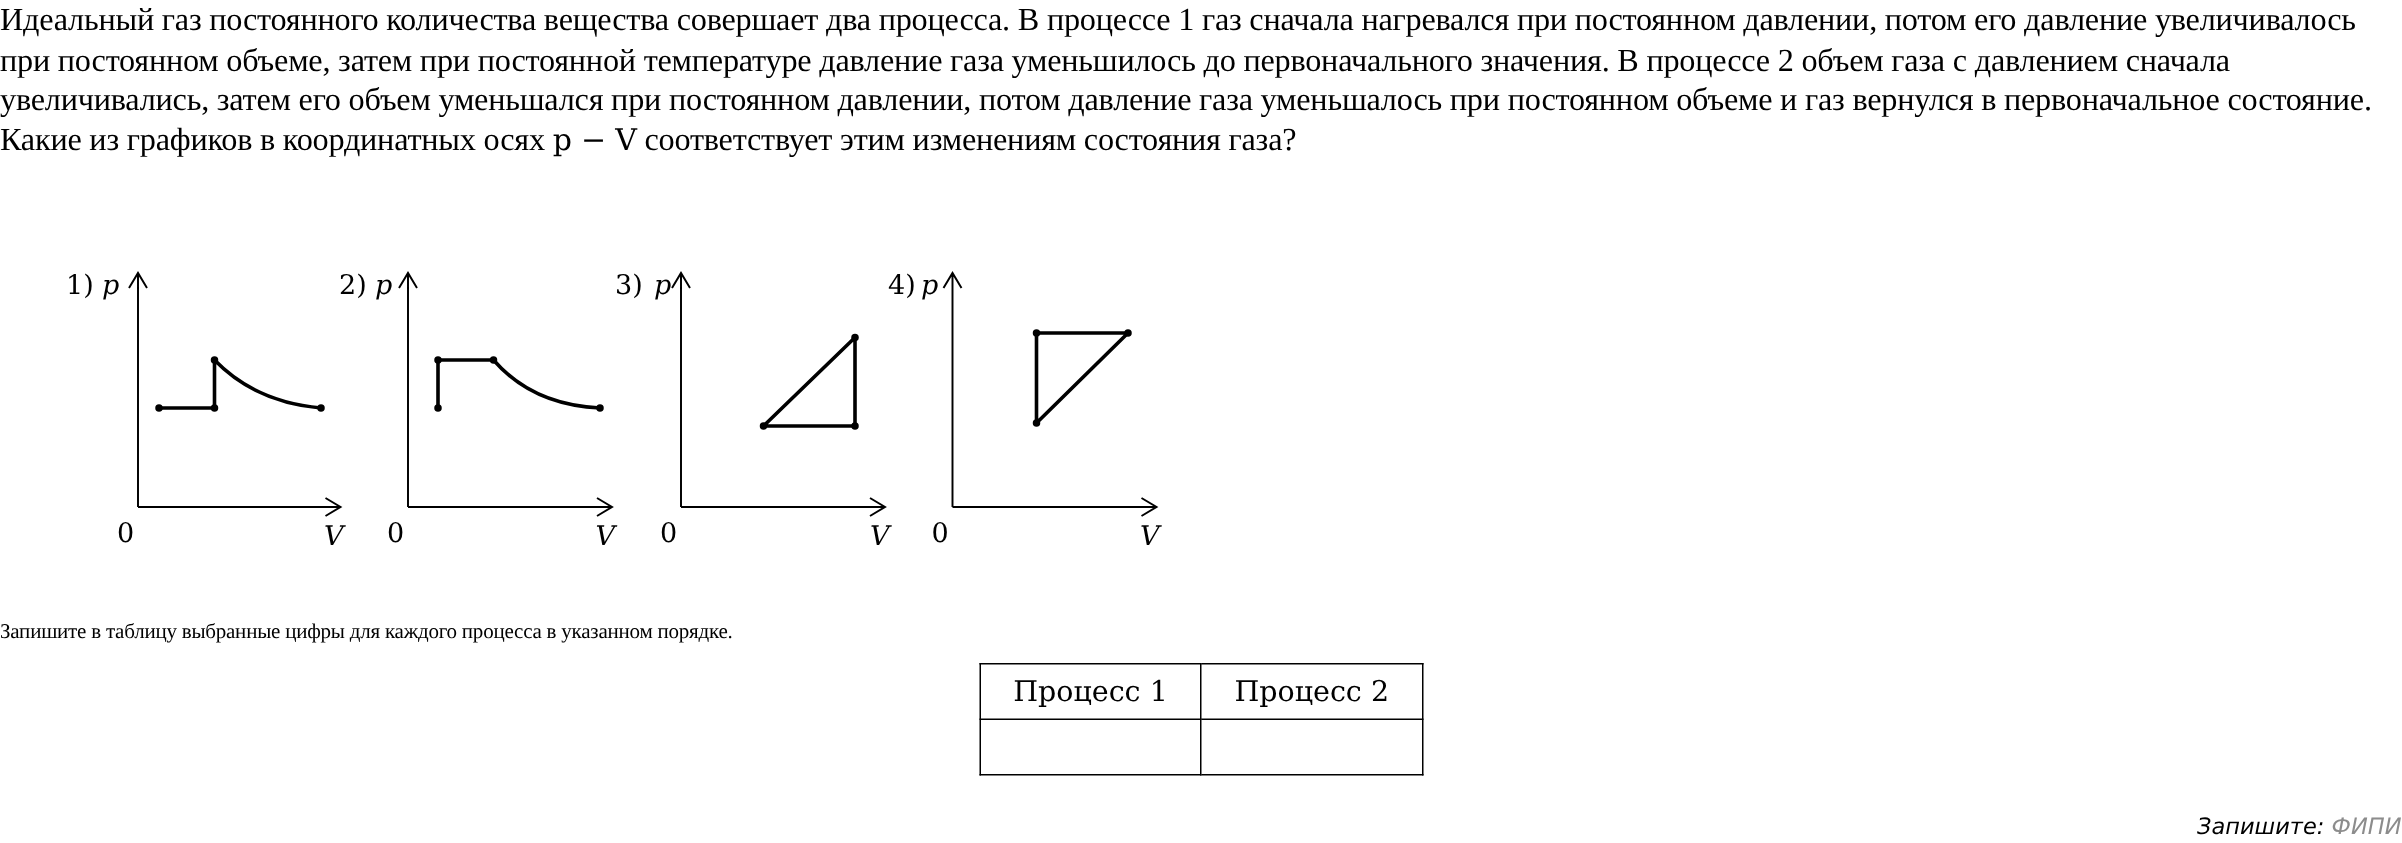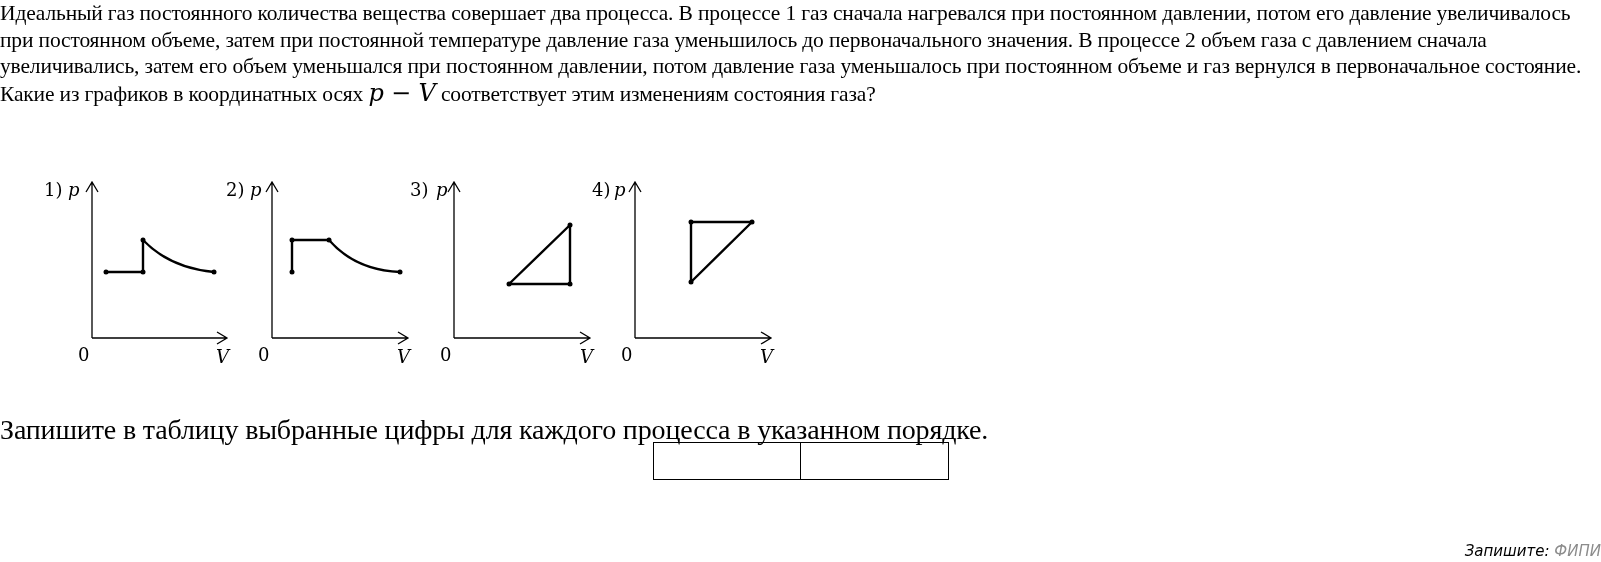--- a/index.html
+++ b/index.html
@@ -2,26 +2,26 @@
 <html><head>
 <meta charset="utf-8">
 <style>
   html, body { margin:0; padding:0; background:#ffffff; }
   body { width:1601px; height:562px; position:relative; overflow:hidden; color:#000; }
   .problem {
     position:absolute; left:0; top:0; width:1601px;
     font-family:"Liberation Serif", serif; font-size:21.5px; line-height:26.5px;
     letter-spacing:-0.15px; margin:0;
   }
-  .math { font-family:"DejaVu Serif", serif; font-style:italic; font-size:24px; }
+  .math { font-family:"DejaVu Serif", serif; font-size:20px; }
   .graphs { position:absolute; left:0; top:170px; width:820px; height:210px; }
   .graphs svg { position:absolute; left:0; top:0; }
   .instr {
     position:absolute; left:0; top:414px;
-    font-family:"Liberation Serif", serif; font-size:28px; letter-spacing:-0.15px;
+    font-family:"Liberation Serif", serif; font-size:14px; letter-spacing:-0.15px;
   }
   table.answer {
     position:absolute; left:653px; top:442px; border-collapse:collapse;
     font-family:"DejaVu Serif", serif; font-size:19px;
   }
   table.answer td { border:1.5px solid #000; height:36px; padding:0 12px; text-align:center; }
   table.answer td.c1 { width:122px; }
   table.answer td.c2 { width:123px; }
   .source {
     position:absolute; right:0; top:542px;
@@ -99,20 +99,24 @@
         <circle class="pt" cx="752" cy="222" r="2.5"></circle>
       <circle class="pt" cx="691" cy="222" r="2.5"></circle>
     </g>
   </svg>
 </div>
 
 <div class="instr">Запишите в таблицу выбранные цифры для каждого процесса в указанном порядке.</div>
 
 <table class="answer">
   <tbody>
+      <tr>
+    <td class="c1">Процесс 1</td>
+    <td class="c2">Процесс 2</td>
+  </tr>
   <tr>
     <td class="c1"></td>
     <td class="c2"></td>
   </tr>
 </tbody>
   </table>
 
 <div class="source">
   <span>Запишите:</span>
   <span class="src">ФИПИ</span>

